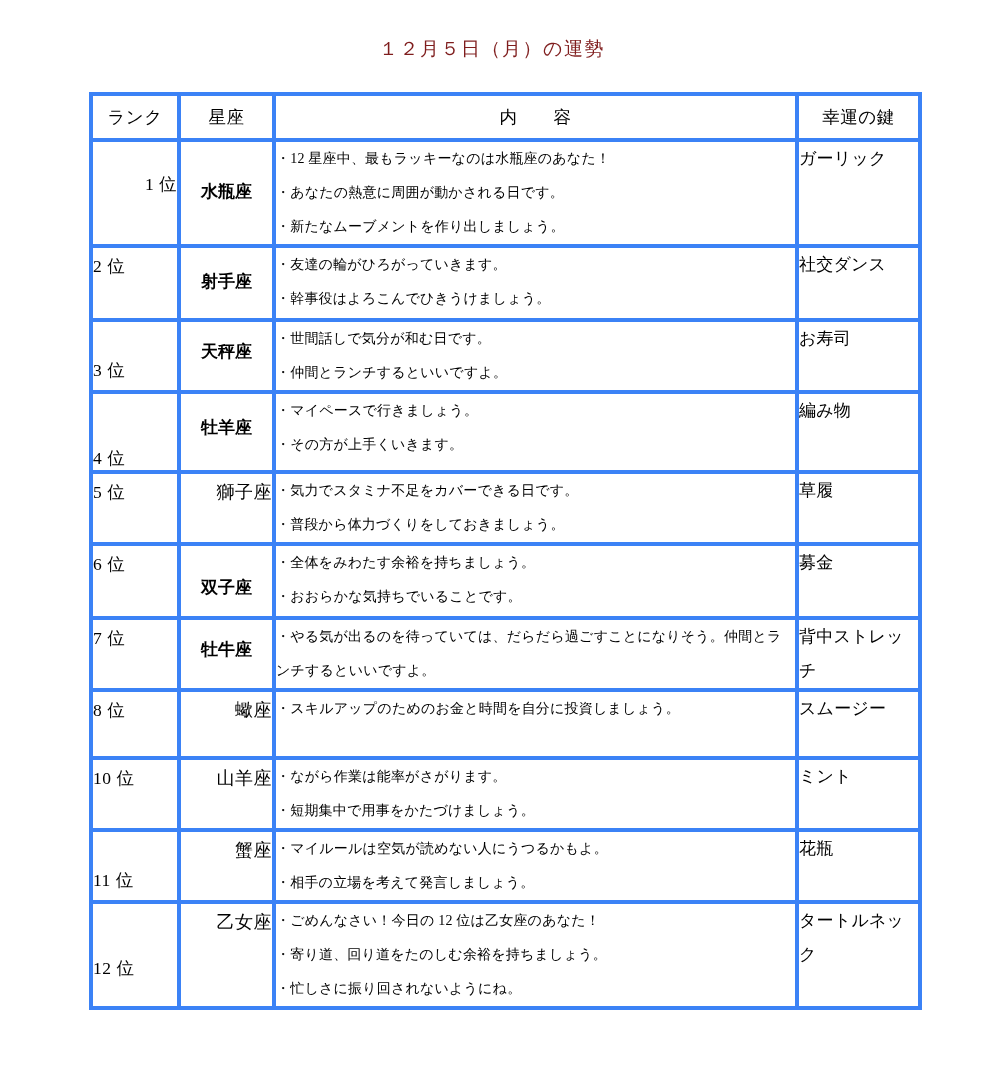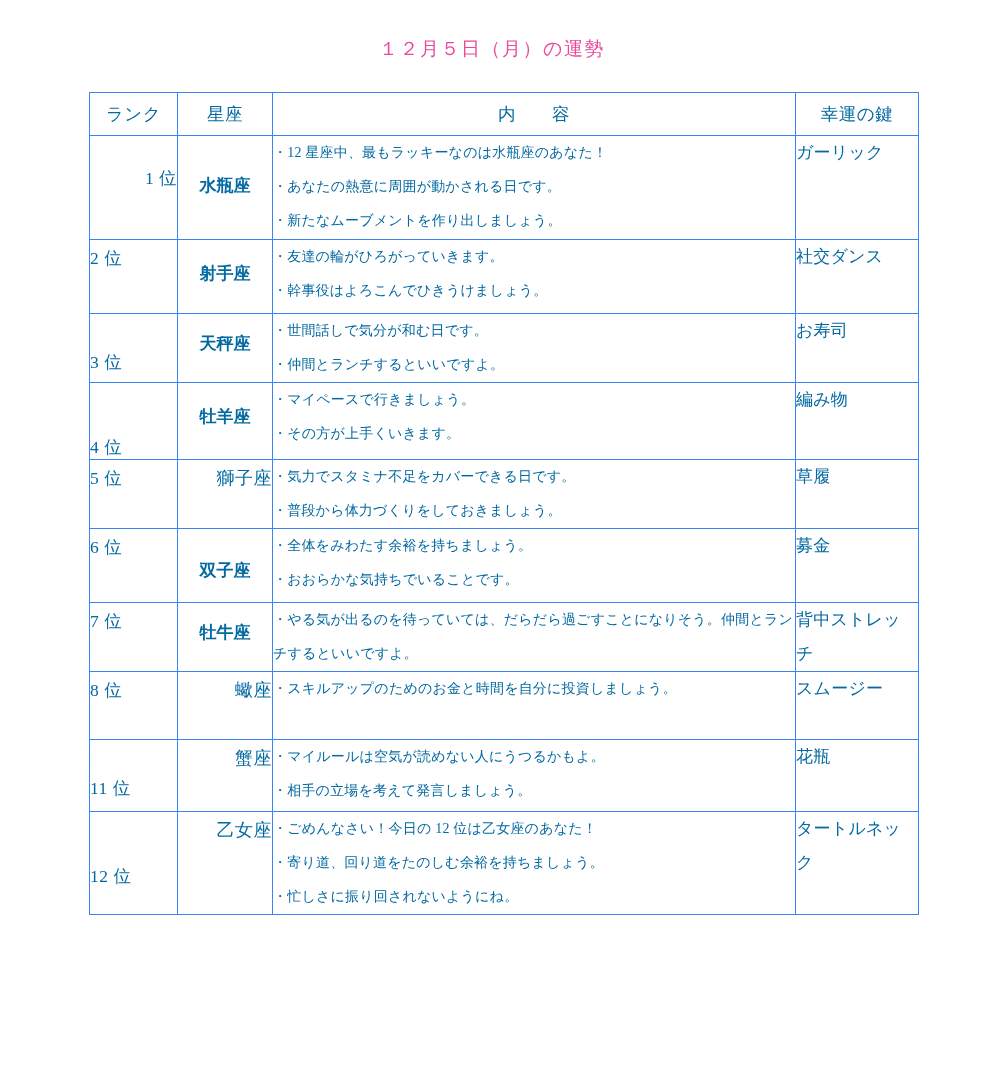--- a/index.html
+++ b/index.html
@@ -21,37 +21,37 @@
     height: 1091px;
   }
   .doc-title {
     position: absolute;
     left: 0;
     top: 36px;
     width: 984px;
     text-align: center;
     font-size: 19px;
     letter-spacing: 1.5px;
-    color: #ec4899;
+    color: #7f1d1d;
     font-family: "Liberation Serif", "DejaVu Serif", serif;
   }
   table.horoscope {
     position: absolute;
     left: 89px;
     top: 92px;
     width: 829px;
     border-collapse: collapse;
     table-layout: fixed;
   }
   table.horoscope td, table.horoscope th {
-    border: 1px solid #3b82f6;
+    border: 4px solid #3b82f6;
     padding: 0;
     vertical-align: top;
     font-weight: normal;
-    color: #0369a1;
+    color: #000000;
   }
   col.c-rank  { width: 88px; }
   col.c-sign  { width: 95px; }
   col.c-body  { width: 523px; }
   col.c-key   { width: 123px; }
 
   
   tr.head-row td {
     height: 42px;
     text-align: center;
@@ -238,20 +238,33 @@
             <span class="rank-text">8 位</span>
           </td>
           <td class="sign plain sg-top">
             <span class="sign-text">蠍座</span>
           </td>
           <td class="content">
             <div class="line">・スキルアップのためのお金と時間を自分に投資しましょう。</div>
           </td>
           <td class="key">スムージー</td>
         </tr>
+        <tr style="height: 68px;">
+          <td class="rank rk-top">
+            <span class="rank-text">10 位</span>
+          </td>
+          <td class="sign plain sg-top">
+            <span class="sign-text">山羊座</span>
+          </td>
+          <td class="content">
+            <div class="line">・ながら作業は能率がさがります。</div>
+            <div class="line">・短期集中で用事をかたづけましょう。</div>
+          </td>
+          <td class="key">ミント</td>
+        </tr>
         <tr style="height: 72px;">
           <td class="rank rk-mid2">
             <span class="rank-text">11 位</span>
           </td>
           <td class="sign plain sg-top">
             <span class="sign-text">蟹座</span>
           </td>
           <td class="content">
             <div class="line">・マイルールは空気が読めない人にうつるかもよ。</div>
             <div class="line">・相手の立場を考えて発言しましょう。</div>

